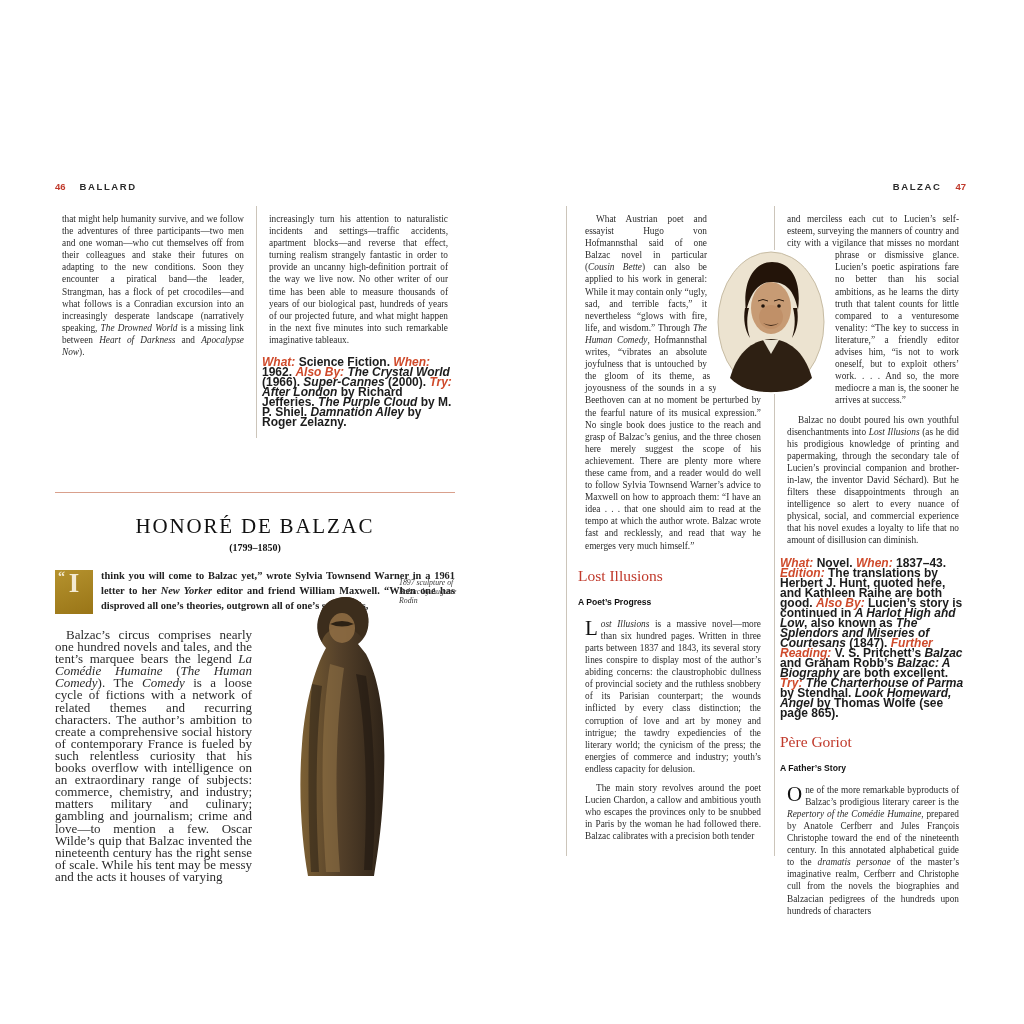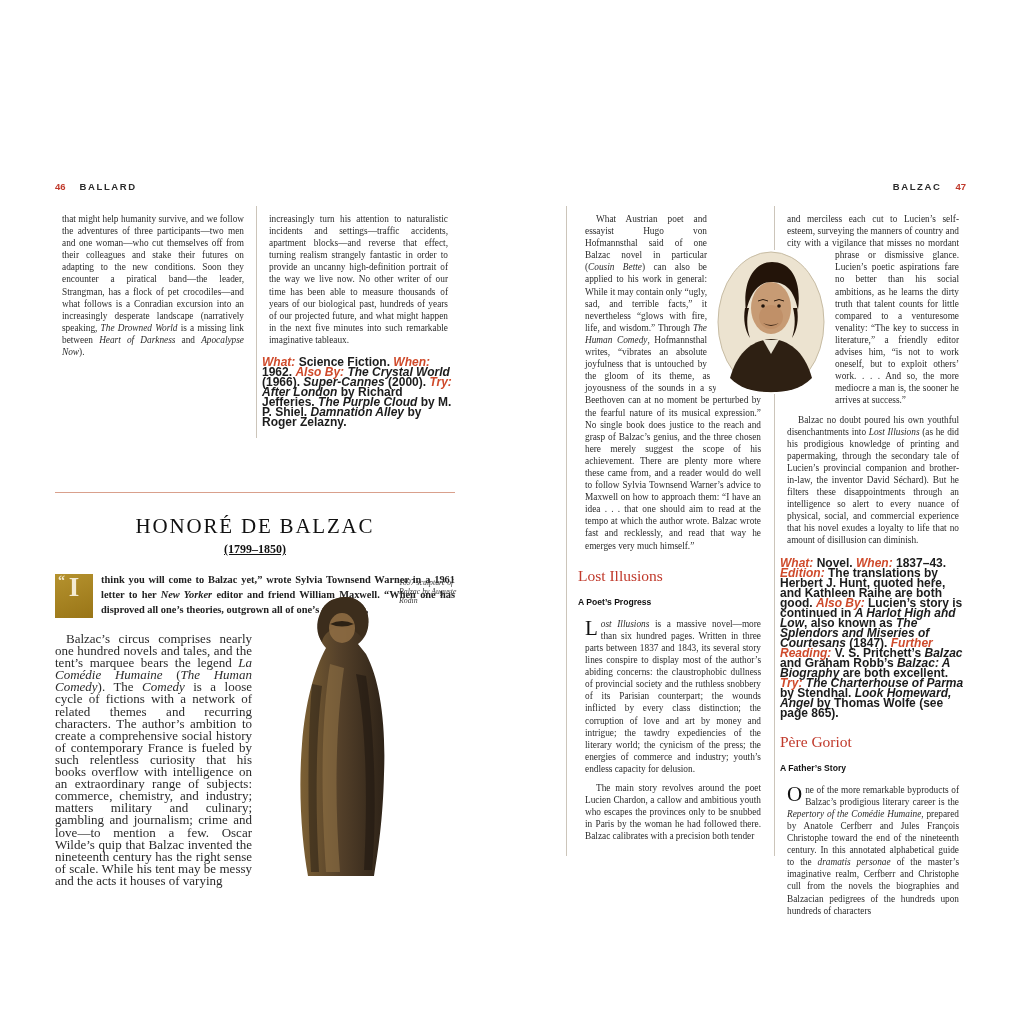--- a/index.html
+++ b/index.html
@@ -30,21 +30,21 @@
   
   .meta{font-family:"Liberation Sans",sans-serif;font-weight:bold;font-size:12px;
         line-height:10px;margin-top:11px;text-align:left;color:#1c1c1c;}
   .s-l{color:#cf4a2b;font-style:italic;}
   .s-i{font-style:italic;}
 
   
   #balzac-sec{position:absolute;left:55px;top:444px;width:400px;
               border-top:1px solid #d9a08c;padding-top:21px;margin-top:48px;}
   .bz-title{text-align:center;font-size:21px;letter-spacing:1.8px;margin:0;font-weight:normal;color:#111;}
-  .bz-dates{text-align:center;font-weight:bold;font-size:12px;margin-top:3px;color:#111;text-decoration:underline;}
+  .bz-dates{text-align:center;font-weight:bold;font-size:10px;margin-top:3px;color:#111;}
   .lede{margin-top:15px;font-weight:bold;font-size:10.4px;line-height:15px;
         text-align:justify;display:flow-root;color:#222;}
   .dropbox{float:left;width:38px;height:44px;background:linear-gradient(160deg,#b5922e,#997517);
            margin:2px 8px 2px 0;position:relative;}
   .dropbox .q{position:absolute;top:0px;left:3px;font-size:14px;color:#f3ead2;line-height:14px;}
   .dropbox .ltr{position:absolute;top:6px;left:0;right:0;text-align:center;font-size:27px;color:#f3ead2;}
   .ledeB{width:340px;font-weight:bold;font-size:10.4px;line-height:15px;text-align:justify;clear:left;color:#222;}
   .bz-body{width:197px;margin-top:13px;text-align:justify;font-size:13px;line-height:12.1px;}
   .bz-body p{margin:0;text-indent:11px;}
 

